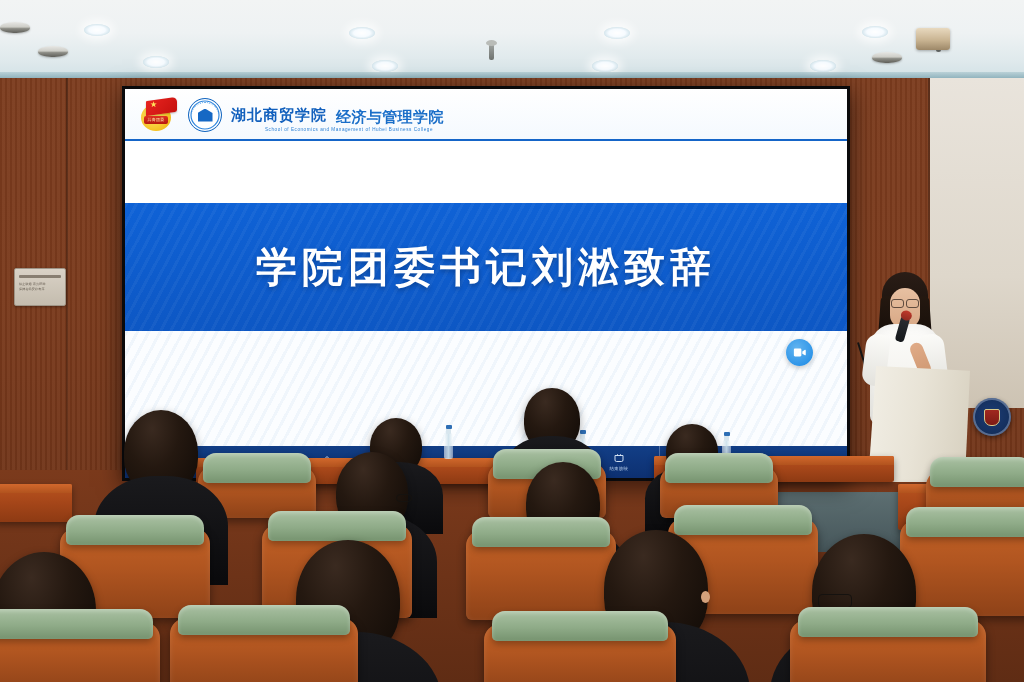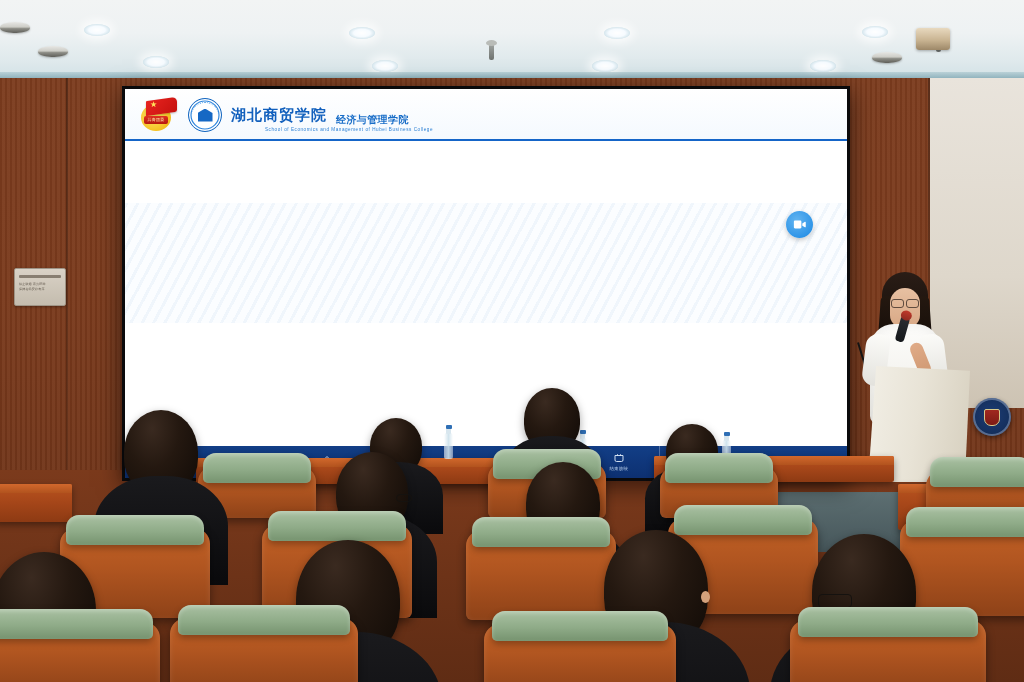--- a/index.html
+++ b/index.html
@@ -142,21 +142,21 @@
     position:absolute; inset:3px; border-radius:50%;
     border-top:1px dotted #5ba4e8;
   }
   .slide-title-cn{
     font-family:"DejaVu Sans", sans-serif;
     font-size:15px; font-weight:700; color:#1260bd; letter-spacing:1px;
     white-space:nowrap;
   }
   .slide-title-sub{
     font-family:"DejaVu Sans", sans-serif;
-    font-size:10px; font-weight:700; color:#1a6ec8; letter-spacing:.4px;
+    font-size:15px; font-weight:700; color:#1a6ec8; letter-spacing:.4px;
     white-space:nowrap; align-self:flex-end; margin-bottom:14px;
   }
   .slide-title-en{
     position:absolute; left:140px; bottom:9px;
     font-size:4.6px; color:#2a7fd4; letter-spacing:.55px; white-space:nowrap;
   }
   .hdr-rule{
     position:absolute; left:0; bottom:0; width:100%; height:2.5px; background:#1565c8;
   }
   .slide-white-band{ height:62px; background:#ffffff; }
@@ -410,20 +410,23 @@
         </div>
 
         <div class="slide-title-cn">湖北商贸学院</div>
         <div class="slide-title-sub">经济与管理学院</div>
         <div class="slide-title-en">School of Economics and Management of Hubei Business College</div>
         <div class="hdr-rule"></div>
       </div>
 
       <div class="slide-white-band"></div>
 
+      <div class="slide-blue-band">
+        <div class="slide-main-title">学院团委书记刘淞致辞</div>
+      </div>
 
       <div class="slide-bottom-band">
         <div class="play-badge">
           <svg viewBox="0 0 24 24" fill="#ffffff" aria-hidden="true">
             <path d="M3 7.5c0-1 .8-1.8 1.8-1.8h8.4c1 0 1.8.8 1.8 1.8v9c0 1-.8 1.8-1.8 1.8H4.8c-1 0-1.8-.8-1.8-1.8v-9z"></path>
             <path d="M16.5 10.2l4.2-2.6c.6-.4 1.3.05 1.3.75v7.3c0 .7-.7 1.15-1.3.75l-4.2-2.6v-3.6z"></path>
           </svg>
         </div>
       </div>
 

